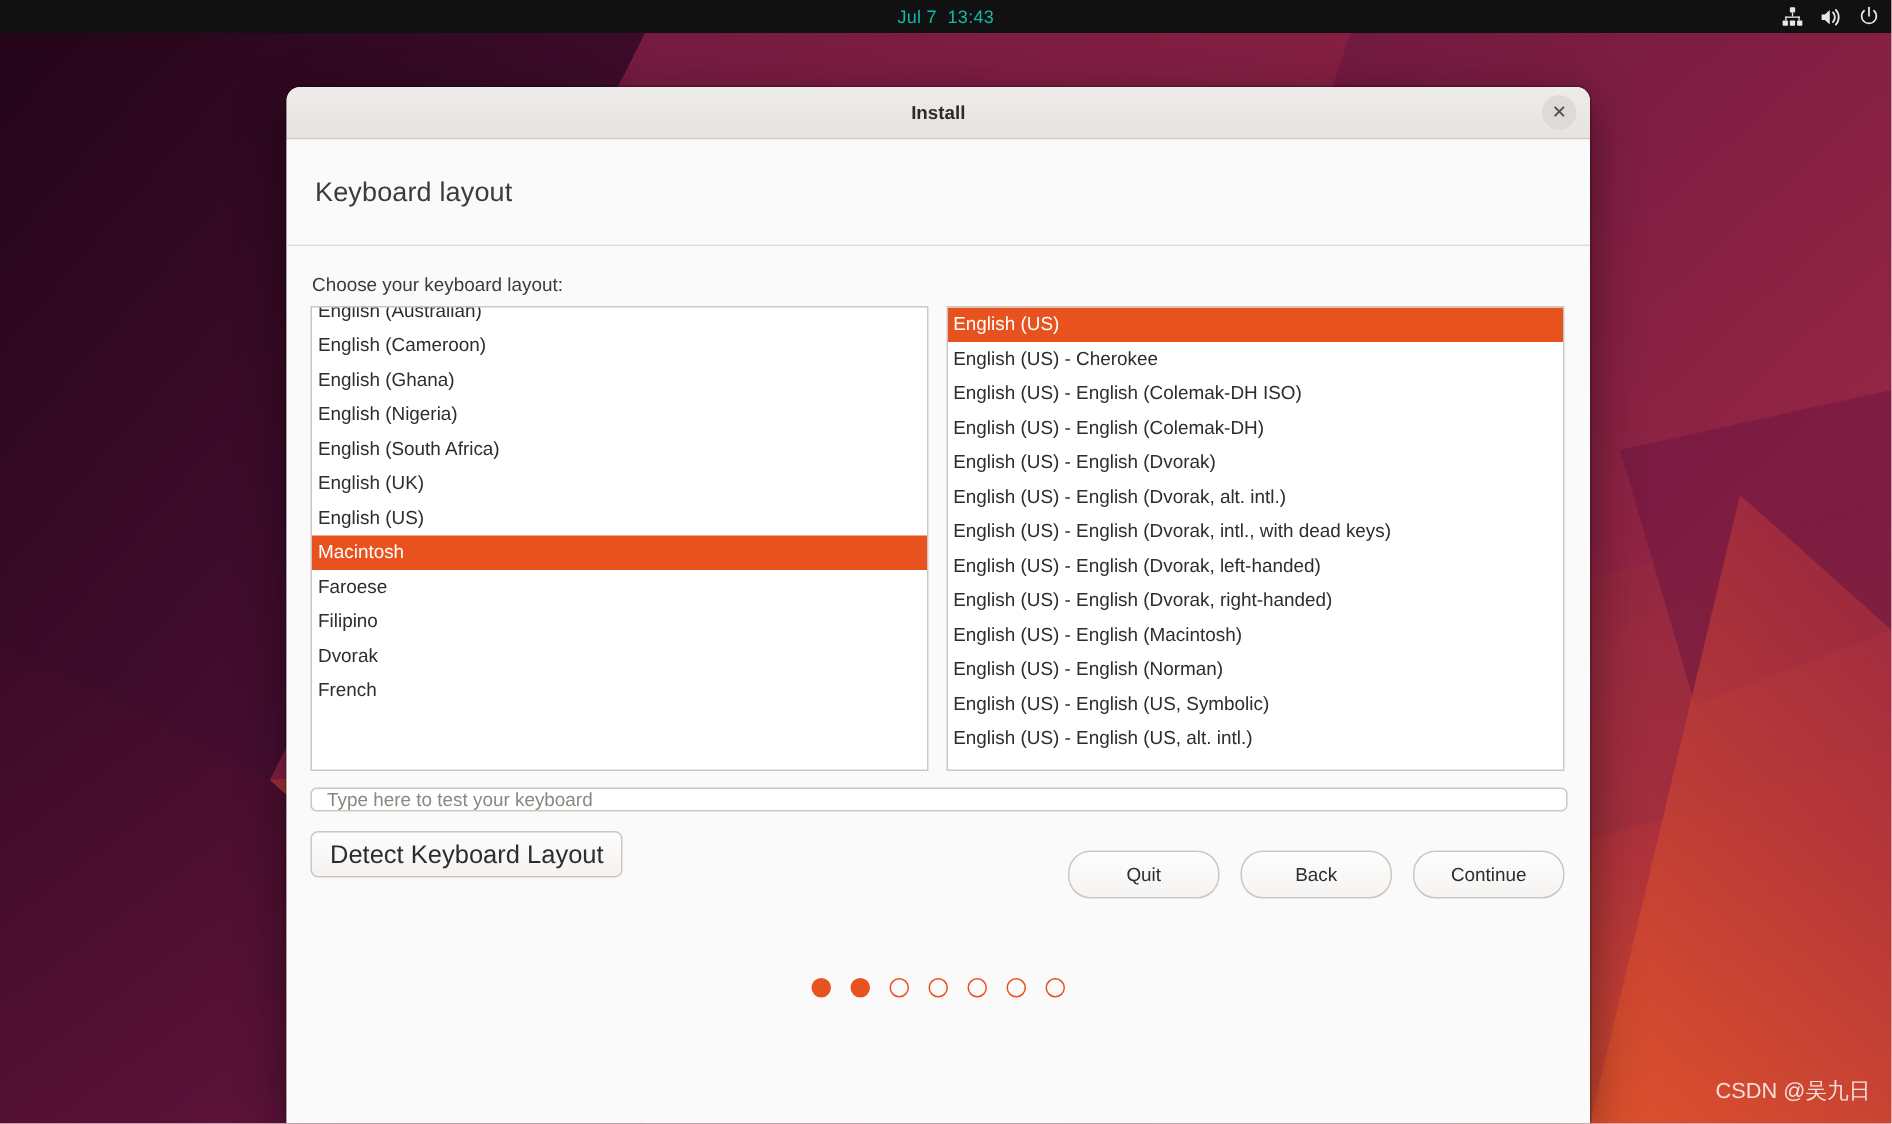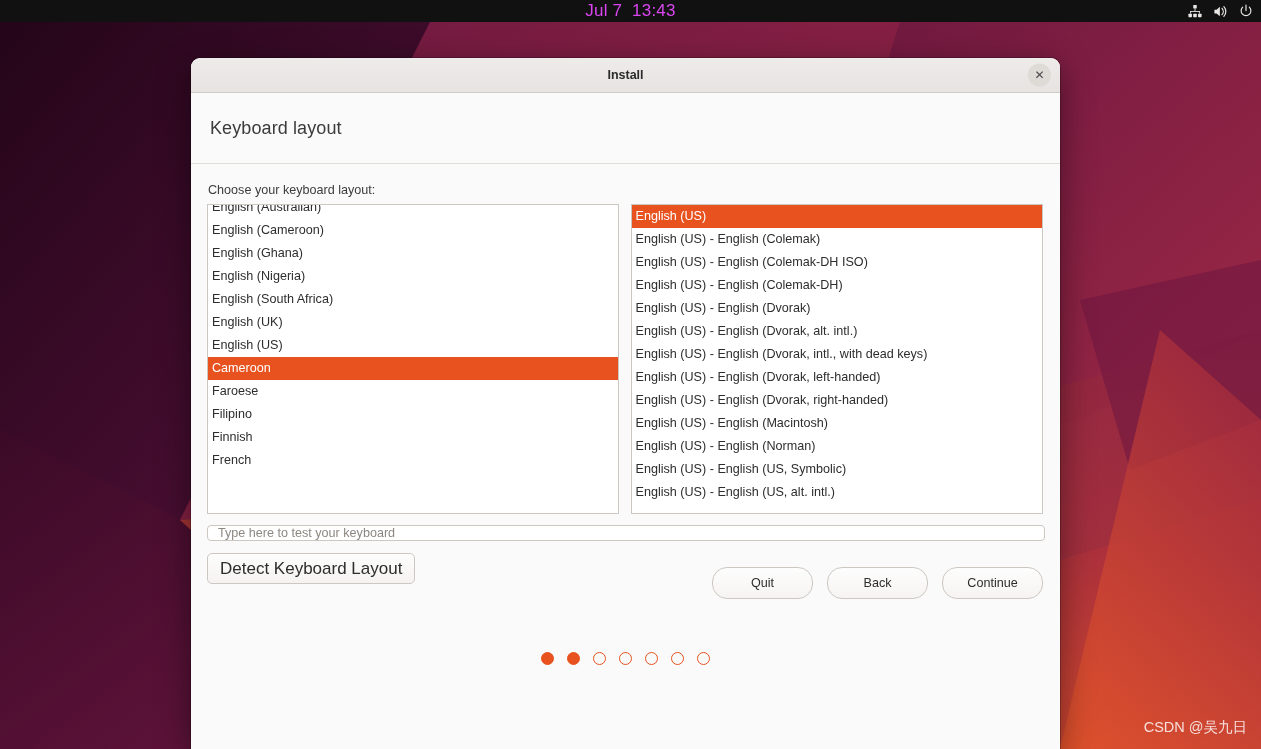--- a/index.html
+++ b/index.html
@@ -30,22 +30,22 @@
     top: 0; left: 0;
     width: 1261px;
     height: 22px;
     background: #111111;
     z-index: 50;
     display: flex;
     align-items: center;
     justify-content: center;
   }
   #clock {
-    color: #d946ef;
-    font-size: 17px;
+    color: #14b8a6;
+    font-size: 12px;
     letter-spacing: .2px;
     white-space: pre;
   }
   #tray {
     position: absolute;
     right: 8px; top: 0;
     height: 22px;
     display: flex;
     align-items: center;
     gap: 11px;
@@ -335,31 +335,31 @@
       <div id="lists">
         <div class="list-box" id="left-list">
           <div class="list-scroll" id="left-scroll">
               <div class="list-item">English (Australian)</div>
               <div class="list-item">English (Cameroon)</div>
               <div class="list-item">English (Ghana)</div>
               <div class="list-item">English (Nigeria)</div>
               <div class="list-item">English (South Africa)</div>
               <div class="list-item">English (UK)</div>
               <div class="list-item">English (US)</div>
-              <div class="list-item selected">Cameroon</div>
+              <div class="list-item selected">Macintosh</div>
               <div class="list-item">Faroese</div>
               <div class="list-item">Filipino</div>
-              <div class="list-item">Finnish</div>
+              <div class="list-item">Dvorak</div>
               <div class="list-item">French</div>
             </div>
         </div>
         <div class="list-box" id="right-list">
           <div class="list-scroll" id="right-scroll">
               <div class="list-item selected">English (US)</div>
-              <div class="list-item">English (US) - English (Colemak)</div>
+              <div class="list-item">English (US) - Cherokee</div>
               <div class="list-item">English (US) - English (Colemak-DH ISO)</div>
               <div class="list-item">English (US) - English (Colemak-DH)</div>
               <div class="list-item">English (US) - English (Dvorak)</div>
               <div class="list-item">English (US) - English (Dvorak, alt. intl.)</div>
               <div class="list-item">English (US) - English (Dvorak, intl., with dead keys)</div>
               <div class="list-item">English (US) - English (Dvorak, left-handed)</div>
               <div class="list-item">English (US) - English (Dvorak, right-handed)</div>
               <div class="list-item">English (US) - English (Macintosh)</div>
               <div class="list-item">English (US) - English (Norman)</div>
               <div class="list-item">English (US) - English (US, Symbolic)</div>

